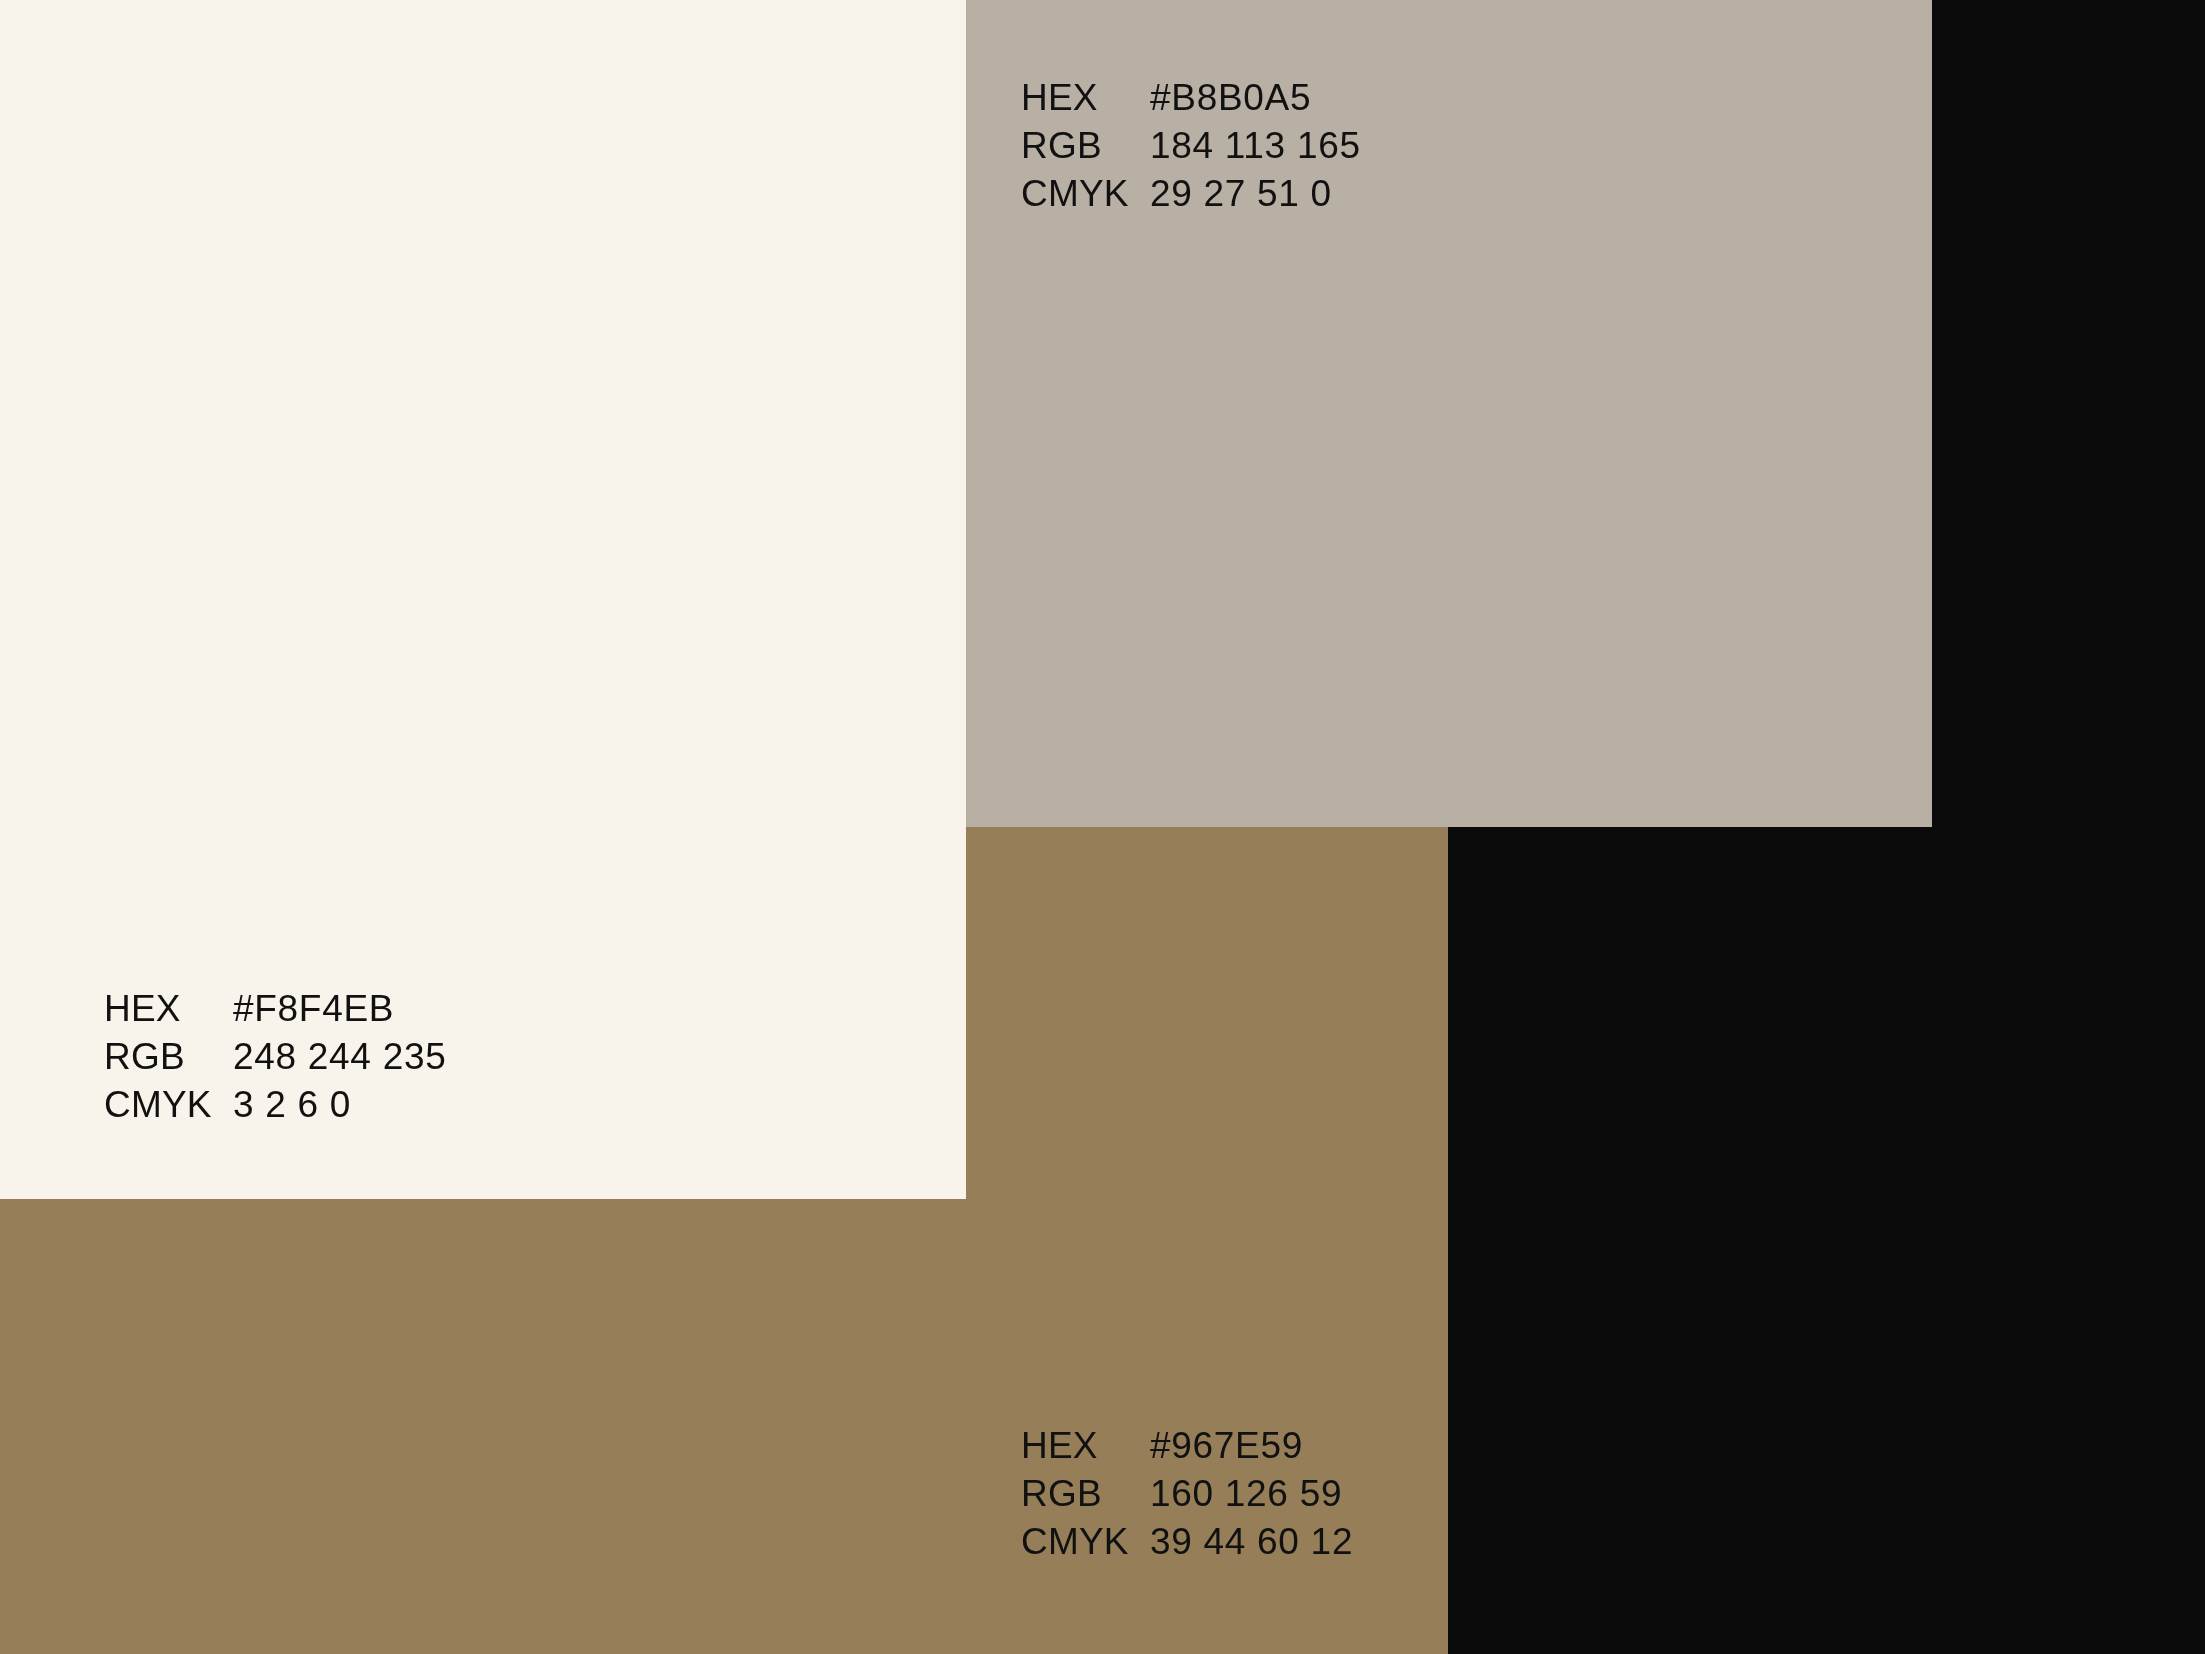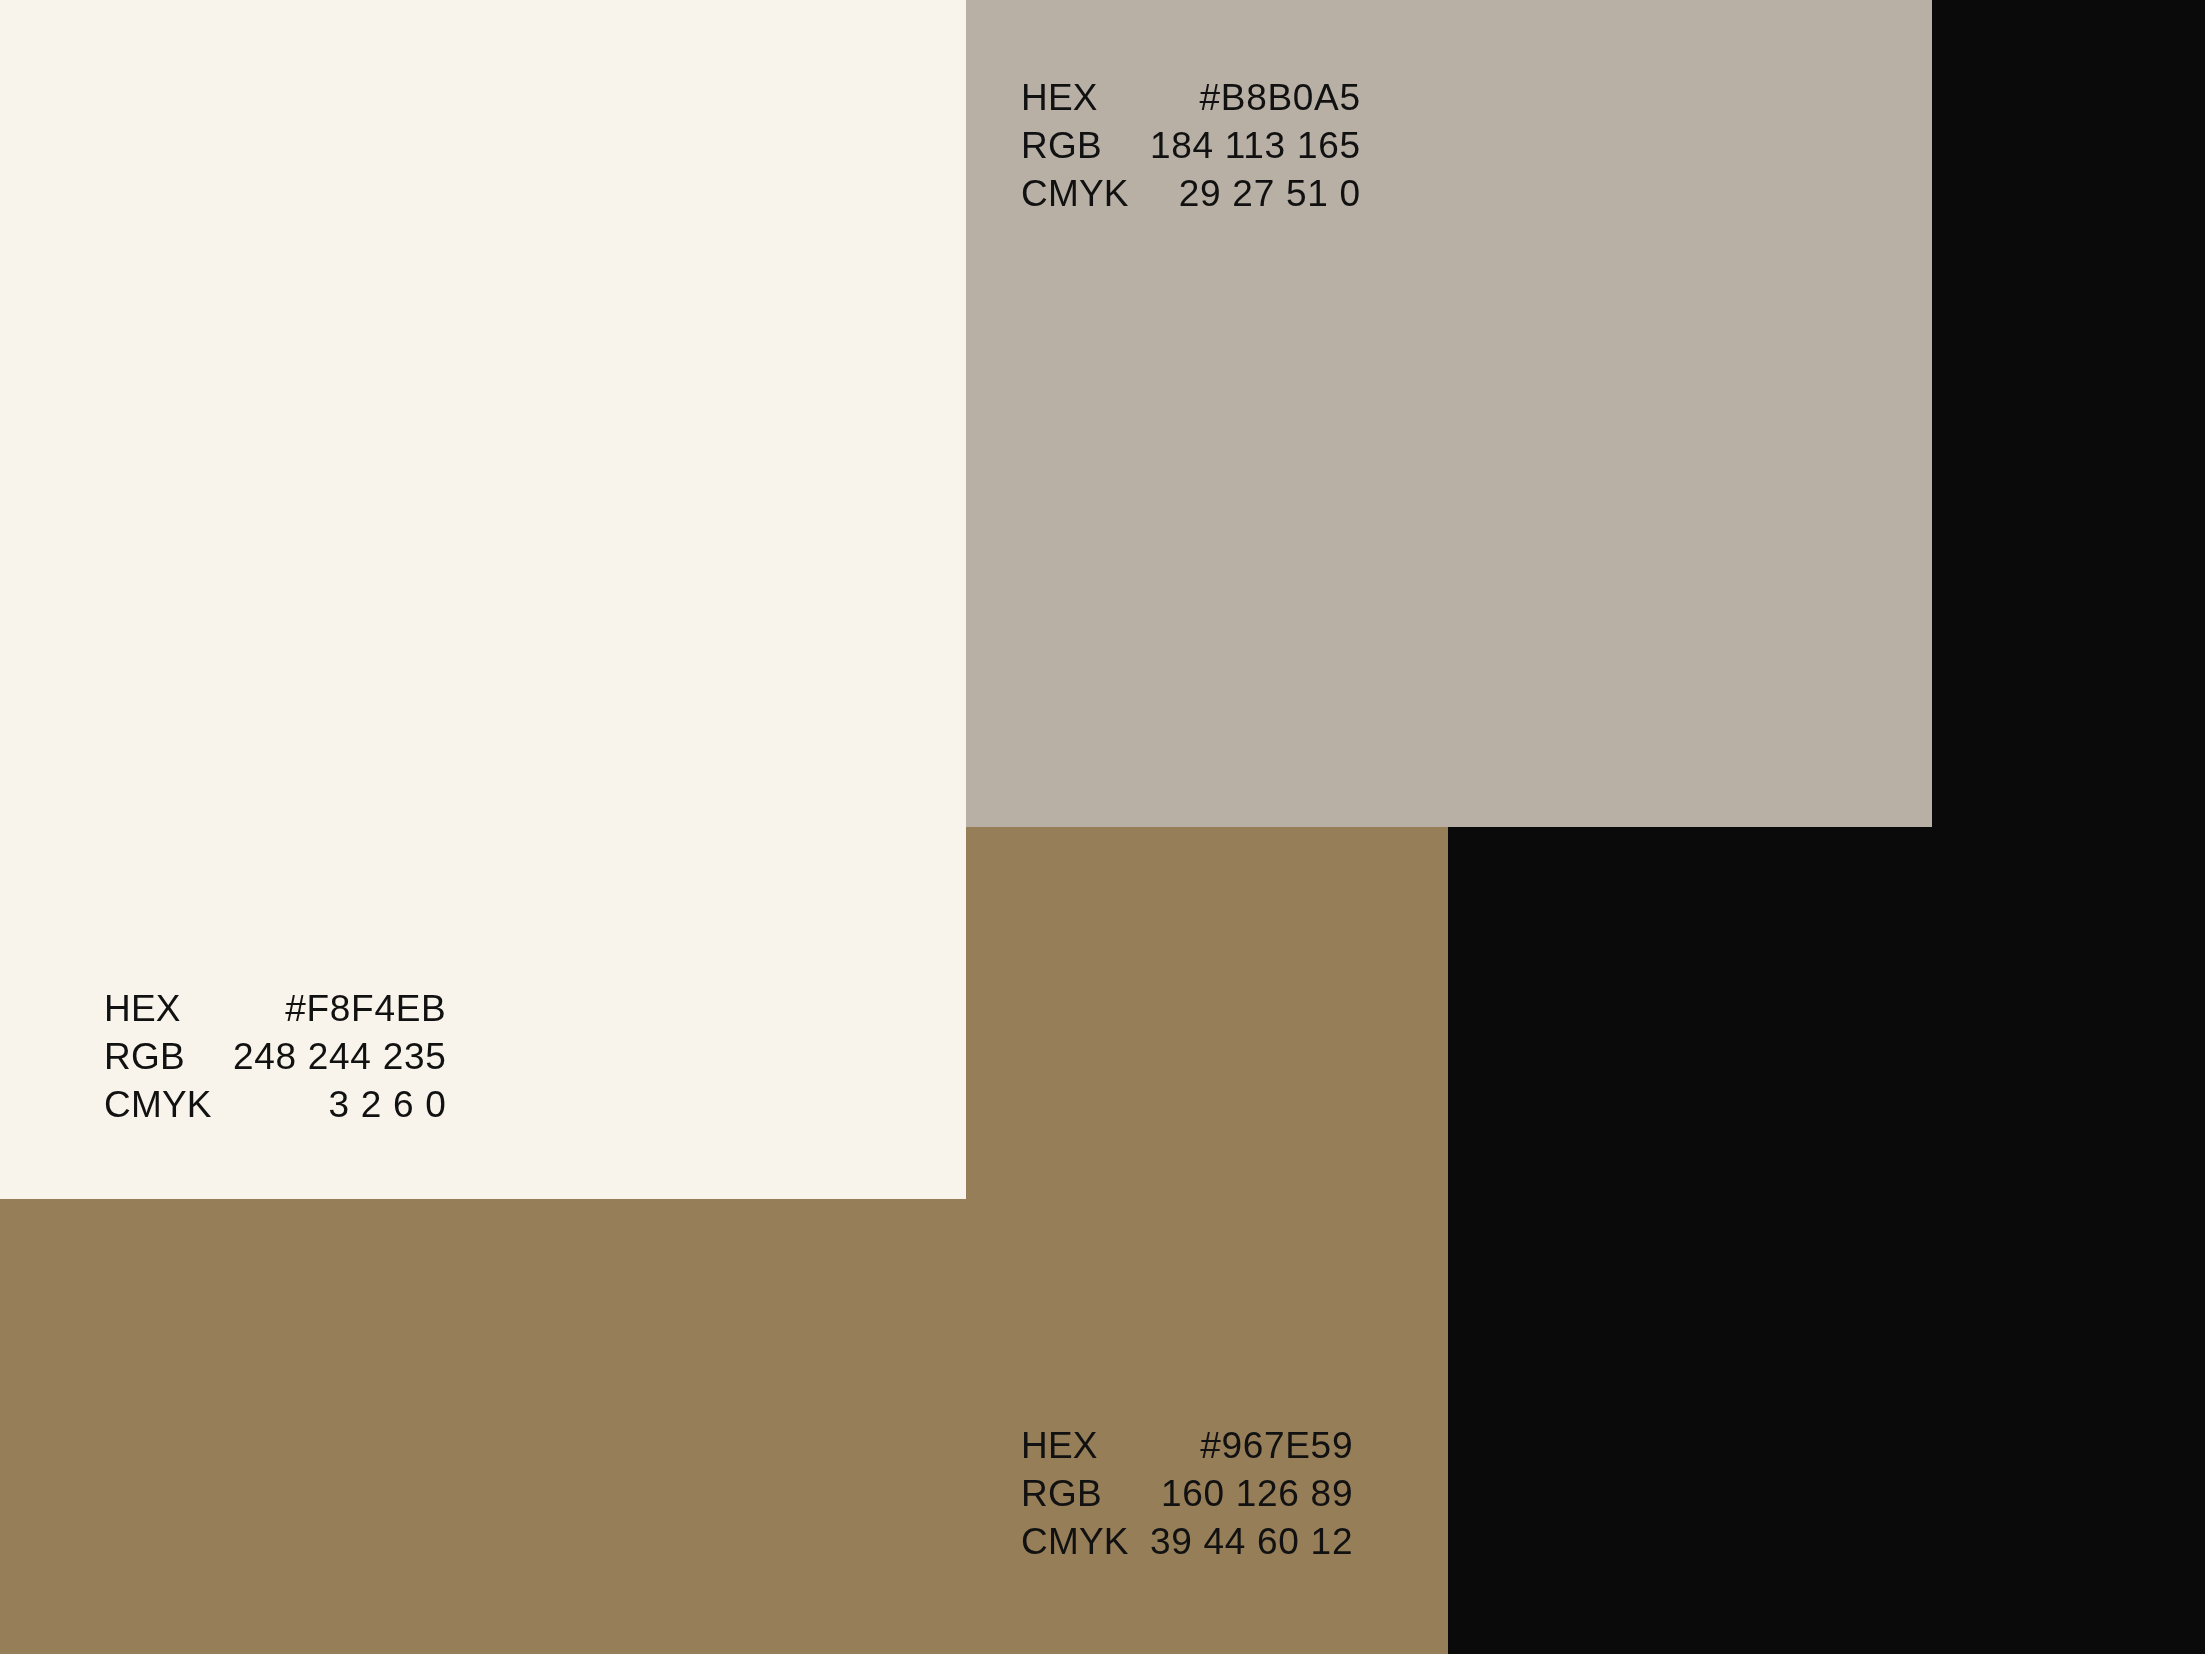--- a/index.html
+++ b/index.html
@@ -36,21 +36,21 @@
     align-items: center;
     font-size: 37px;
     line-height: 1;
     letter-spacing: 0.2px;
     white-space: nowrap;
   }
   .info .label,
   .info .value {
     display: block;
   }
-  .info .value { letter-spacing: 0.7px; text-align: right; }
+  .info .value { letter-spacing: 0.7px; }
 
   #info-cream { left: 104px;  top: 984px; color: #111111; }
   #info-gray  { left: 1021px; top: 73px;  color: #111111; }
   #info-brown { left: 1021px; top: 1421px; color: #111111; }
 </style>
 </head>
 <body>
 
 <div id="stage">
 
@@ -77,19 +77,19 @@
     <span class="label">RGB</span>
     <span class="value">184 113 165</span>
     <span class="label">CMYK</span>
     <span class="value">29 27 51 0</span>
   </div>
 
   <div class="info" id="info-brown" style="color: rgb(17, 17, 17);">
     <span class="label">HEX</span>
     <span class="value">#967E59</span>
     <span class="label">RGB</span>
-    <span class="value">160 126 89</span>
+    <span class="value">160 126 59</span>
     <span class="label">CMYK</span>
     <span class="value">39 44 60 12</span>
   </div>
 
 </div>
 
 
 </body></html>

